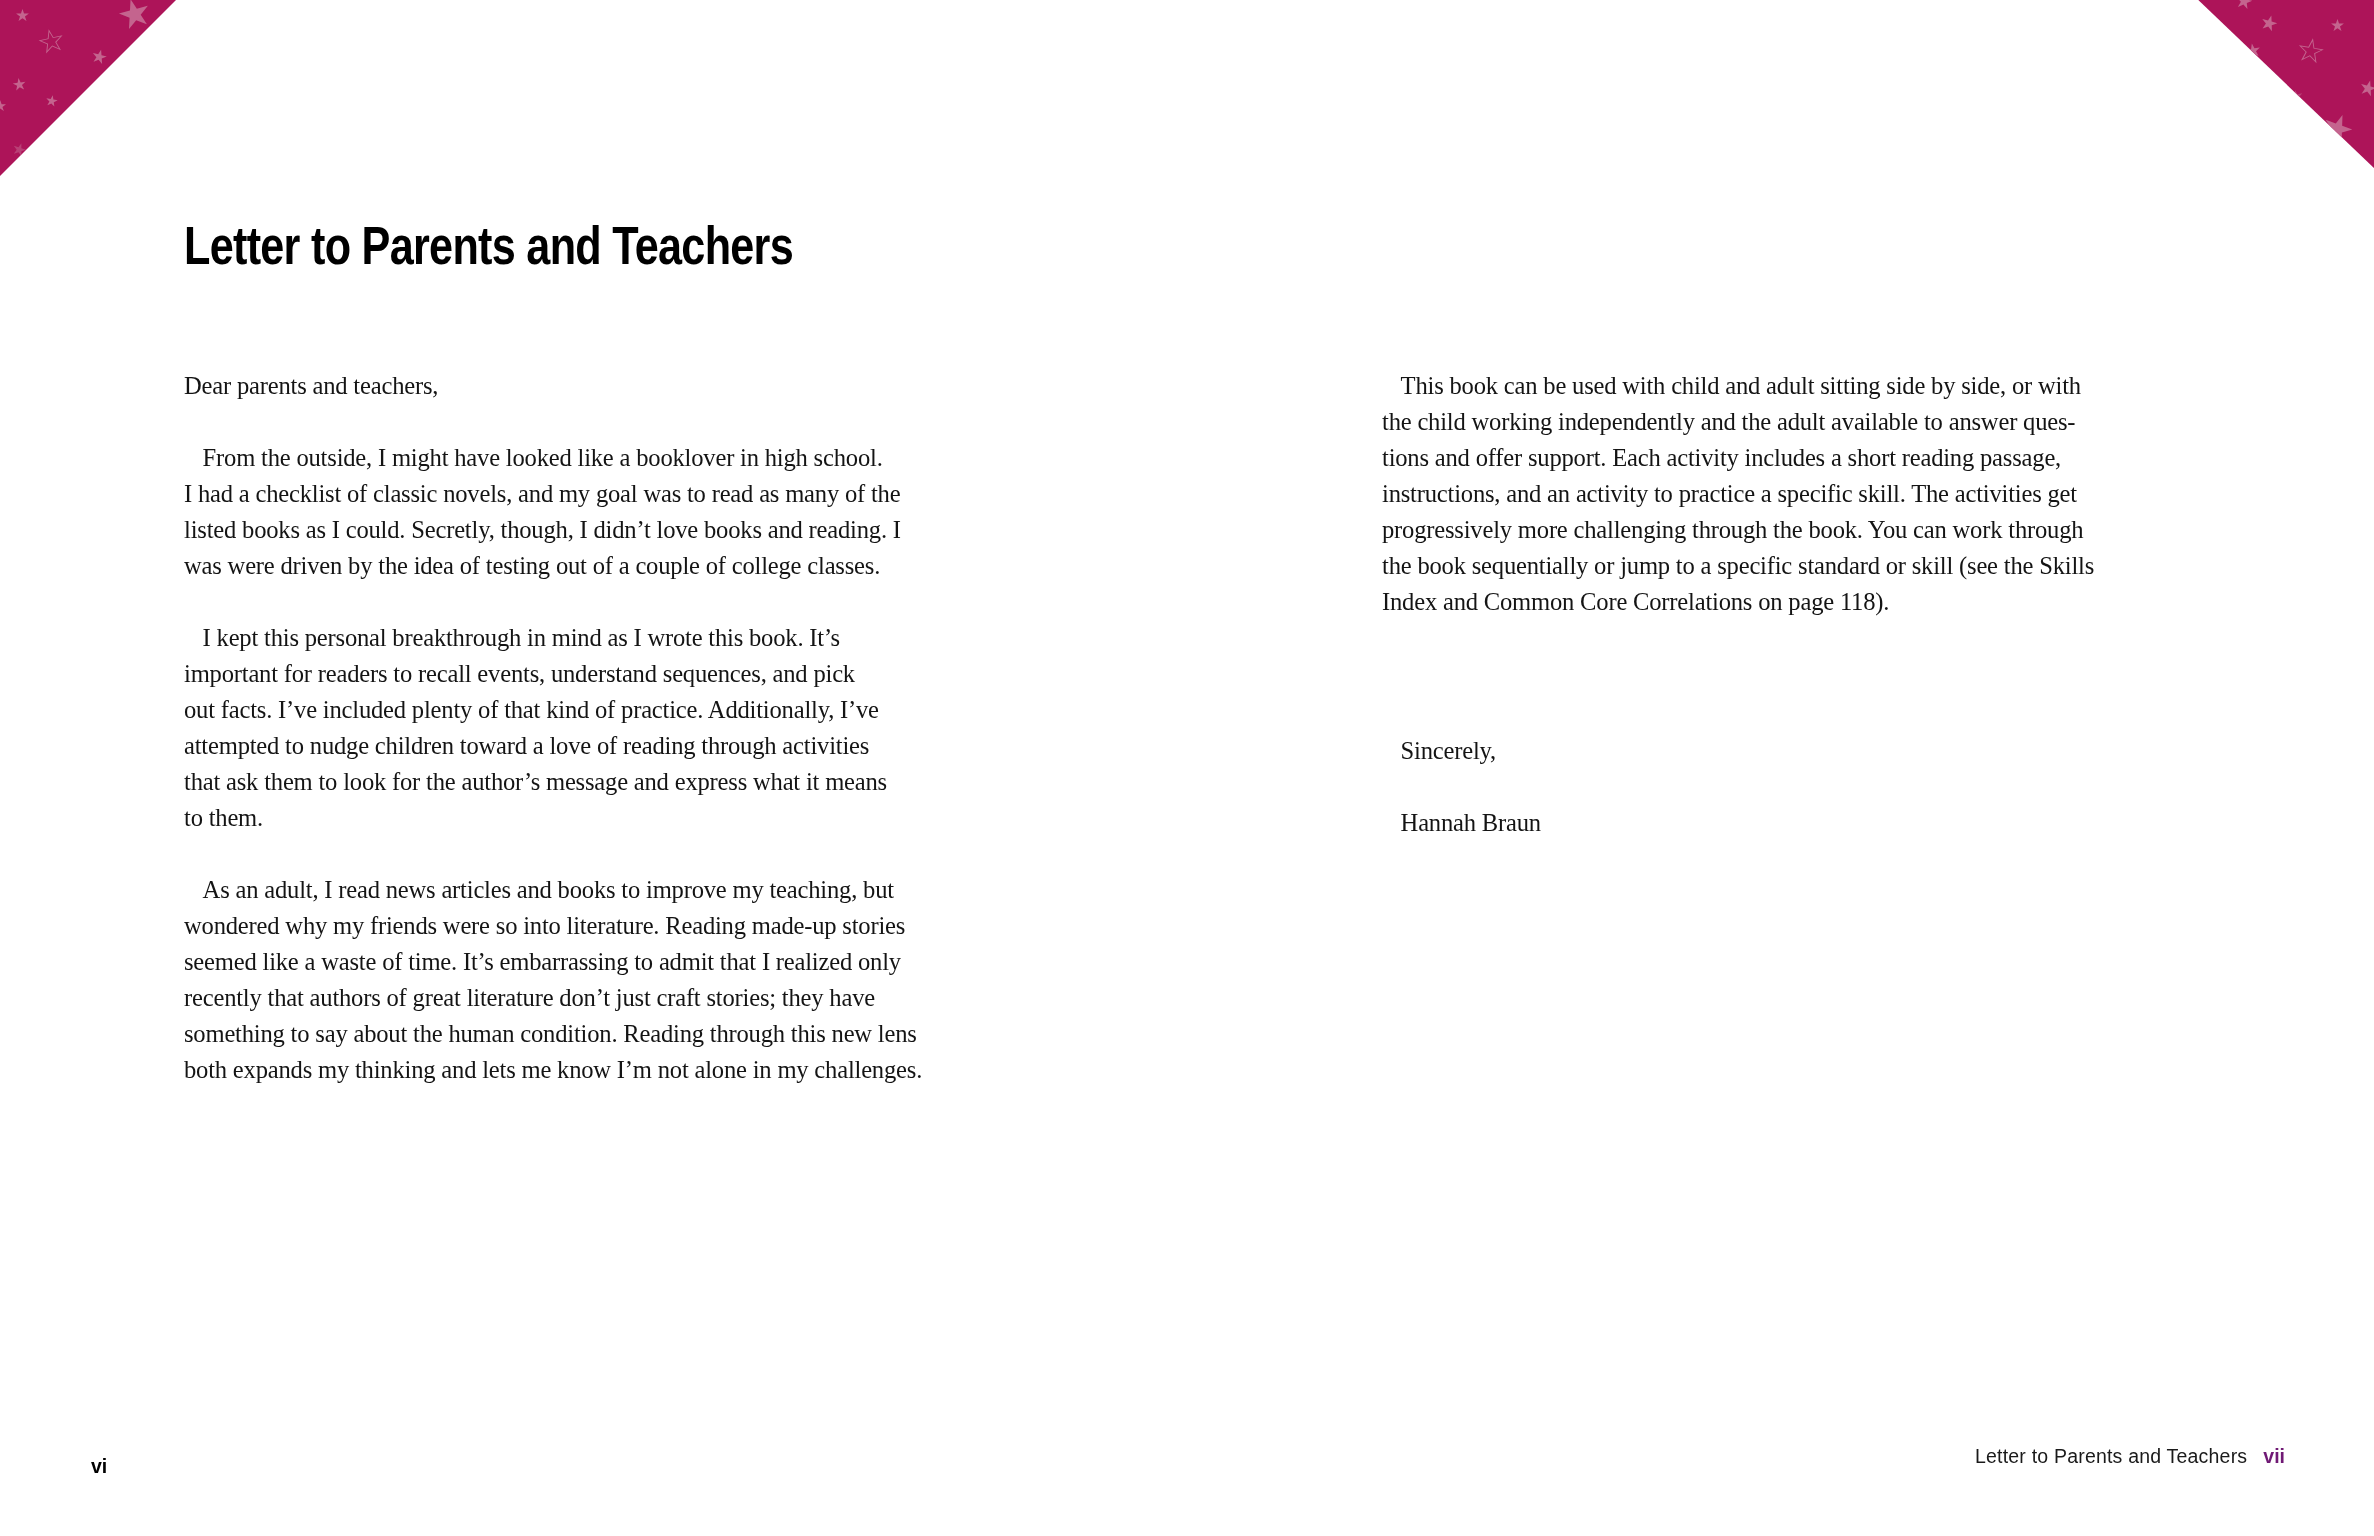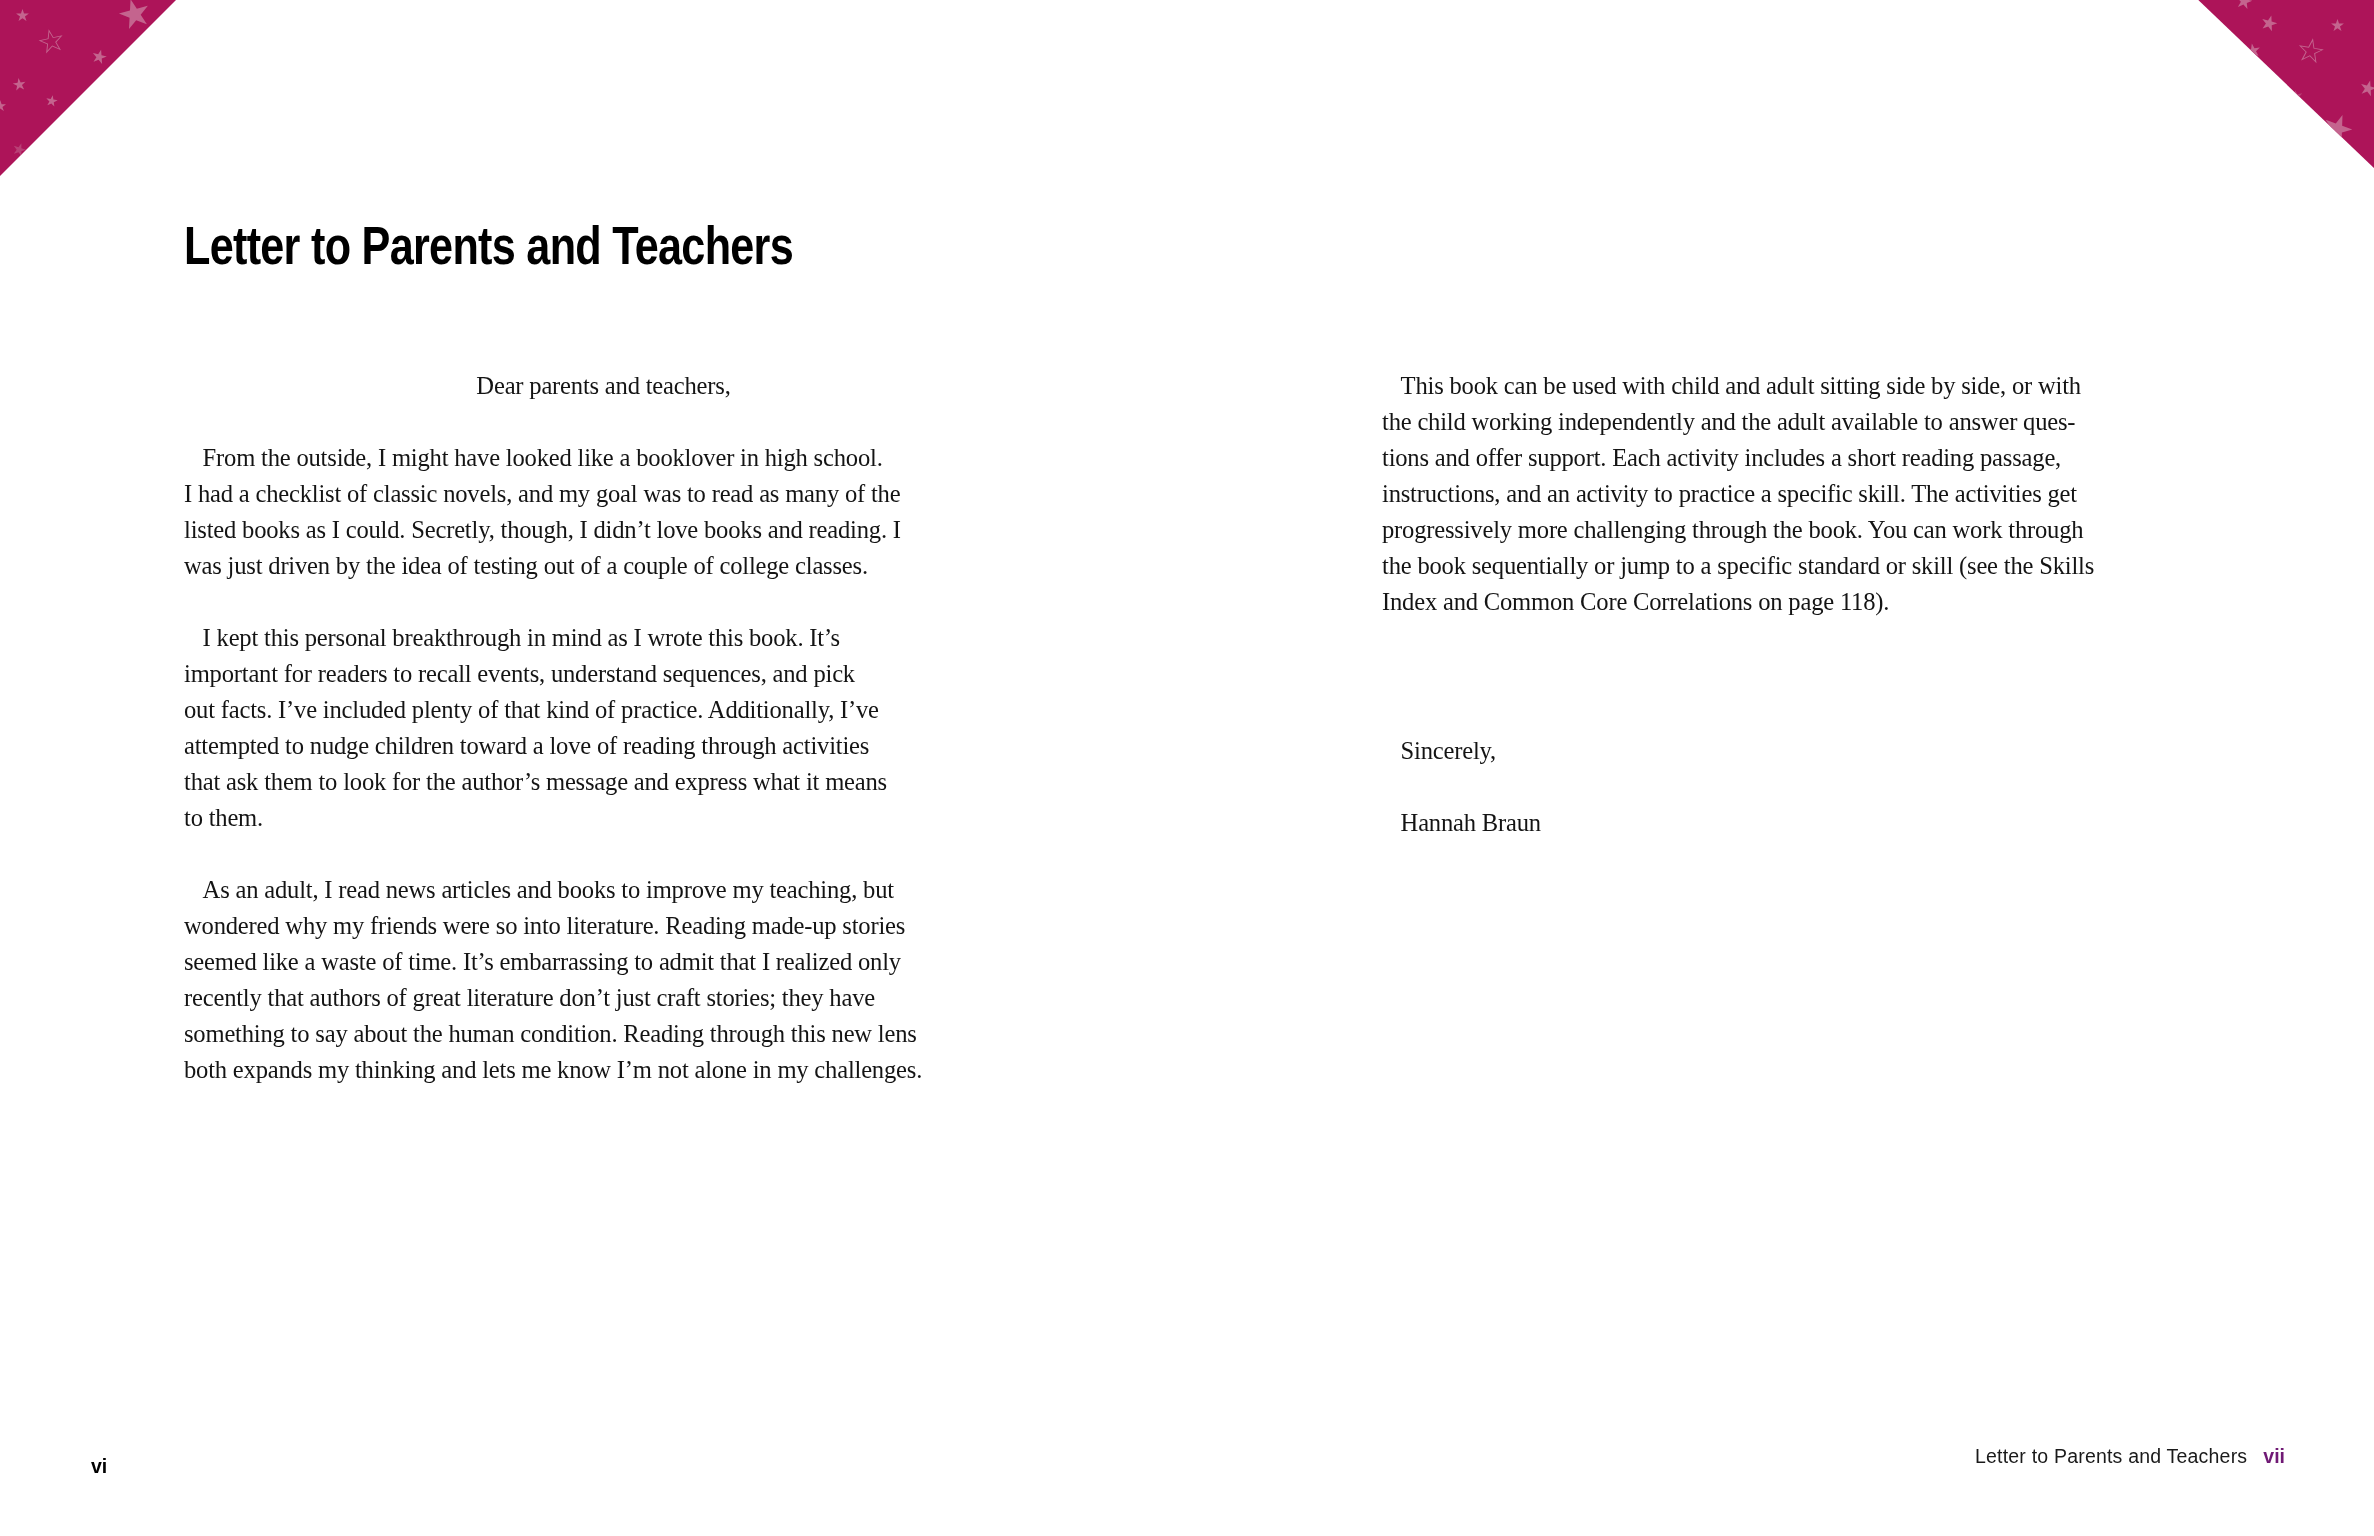--- a/index.html
+++ b/index.html
@@ -72,21 +72,21 @@
     font-size: 24.6px;
     line-height: 36px;
     letter-spacing: -0.2px;
     color: var(--text-color);
     white-space: pre-line;
     text-align: left;
   }
   .col-left  { left: 184px; }
   .col-right { left: 1382px; }
   .col p { margin: 0; }
-  .salutation { margin-bottom: 36px; text-align: center; }
+  .salutation { margin-bottom: 36px; }
   .indent { text-indent: 18.6px; }
   .closing-block { margin-top: 41px; padding-left: 18.6px; }
 
   
   .footer {
     position: absolute;
     top: 1445px;
     font-family: "Liberation Sans", sans-serif;
     font-size: 19.5px;
     line-height: 22px;
@@ -124,21 +124,21 @@
     <span class="star" style="left:132px;top:110px;font-size:37px;transform:rotate(20deg);">★</span>
   </div>
 
   <h1 class="title">Letter to Parents and Teachers</h1>
 
   <div class="col col-left">
     <p class="salutation">Dear parents and teachers,</p>
     <p class="indent">From the outside, I might have looked like a booklover in high school.
 I had a checklist of classic novels, and my goal was to read as many of the
 listed books as I could. Secretly, though, I didn’t love books and reading. I
-was just driven by the idea of testing out of a couple of college classes.</p>
+was were driven by the idea of testing out of a couple of college classes.</p>
     <p class="indent">I kept this personal breakthrough in mind as I wrote this book. It’s
 important for readers to recall events, understand sequences, and pick
 out facts. I’ve included plenty of that kind of practice. Additionally, I’ve
 attempted to nudge children toward a love of reading through activities
 that ask them to look for the author’s message and express what it means
 to them.</p>
     <p class="indent">As an adult, I read news articles and books to improve my teaching, but
 wondered why my friends were so into literature. Reading made-up stories
 seemed like a waste of time. It’s embarrassing to admit that I realized only
 recently that authors of great literature don’t just craft stories; they have

